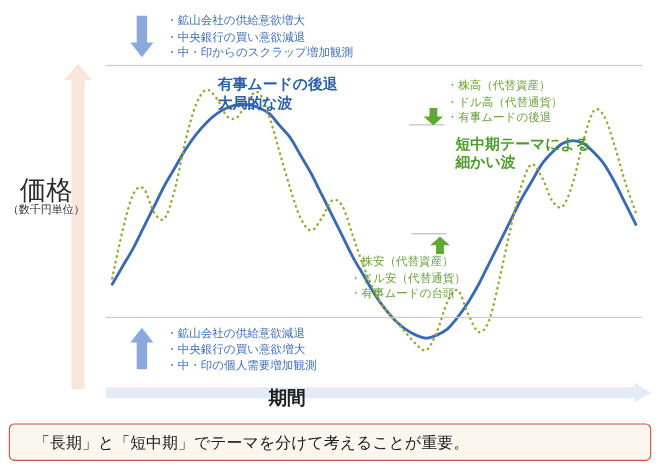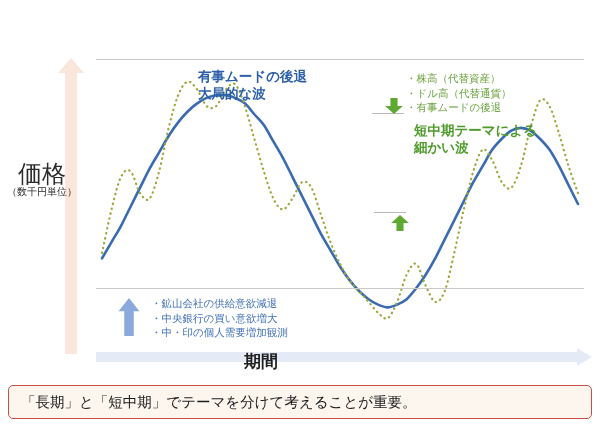--- a/index.html
+++ b/index.html
@@ -86,21 +86,21 @@
   
   #caption-box {
     position: absolute;
     left: 8px; top: 385px;
     width: 584px; height: 34px;
     border: 1.5px solid #c8504a;
     border-radius: 5px;
     background: #fdf6ef;
     display: flex;
     align-items: center;
-    padding-left: 12px;
+    padding-left: 22px;
   }
   #caption-text {
     color: #1a1a1a;
     font-size: 14.5px;
     white-space: nowrap;
   }
 
   
   .rule {
     background: #c9c9c9;
@@ -111,20 +111,32 @@
   .leader {
     background: #b9b9b9;
     height: 1px;
   }
 </style>
 </head>
 <body>
 
 <div id="root">
 
+  <div class="abs" style="left:118px; top:12px;">
+    <div style="display:flex; align-items:flex-start;">
+      <svg class="arrow-blue-down" viewBox="0 0 22 40" style="margin-top:2px;">
+        <polygon points="6,0 16,0 16,26 22,26 11,40 0,26 6,26" fill="#8ba9dc"></polygon>
+      </svg>
+      <div style="margin-left:11px;">
+        <div class="note-blue">・鉱山会社の供給意欲増大</div>
+        <div class="note-blue">・中央銀行の買い意欲減退</div>
+        <div class="note-blue">・中・印からのスクラップ増加観測</div>
+      </div>
+    </div>
+  </div>
 
   <div class="abs rule" style="left:96px; top:59px; width:488px;"></div>
 
   <svg class="abs" style="left:58px; top:58px;" width="26" height="296" viewBox="0 0 26 296">
     <polygon points="13,0 26,15 19,15 19,296 7,296 7,15 0,15" fill="#fae6da"></polygon>
   </svg>
 
   <div class="abs" style="left:2px; top:163px; width:80px;">
     <div class="axis-y-main">価格</div>
     <div class="axis-y-sub">（数千円単位）</div>
@@ -155,20 +167,25 @@
   <div class="abs" style="left:414px; top:122px;">
     <div class="headline-green">短中期テーマによる</div>
     <div class="headline-green">細かい波</div>
   </div>
 
   <div class="abs leader" style="left:374px; top:212px; width:32px;"></div>
   <div class="abs" style="left:390px; top:215px;">
     <svg class="arrow-green" viewBox="0 0 20 18">
       <polygon points="10,0 20,9 14,9 14,18 6,18 6,9 0,9" fill="#5fa832"></polygon>
     </svg>
+  </div>
+  <div class="abs" style="left:318px; top:231px;">
+    <div class="note-green">・株安（代替資産）</div>
+    <div class="note-green">・ドル安（代替通貨）</div>
+    <div class="note-green">・有事ムードの台頭</div>
   </div>
 
   <div class="abs rule" style="left:96px; top:288px; width:488px;"></div>
 
   <div class="abs" style="left:118px; top:296px;">
     <div style="display:flex; align-items:flex-start;">
       <svg class="arrow-blue-up" viewBox="0 0 22 40" style="margin-top:2px;">
         <polygon points="11,0 22,14 16,14 16,40 6,40 6,14 0,14" fill="#8ba9dc"></polygon>
       </svg>
       <div style="margin-left:11px;">

